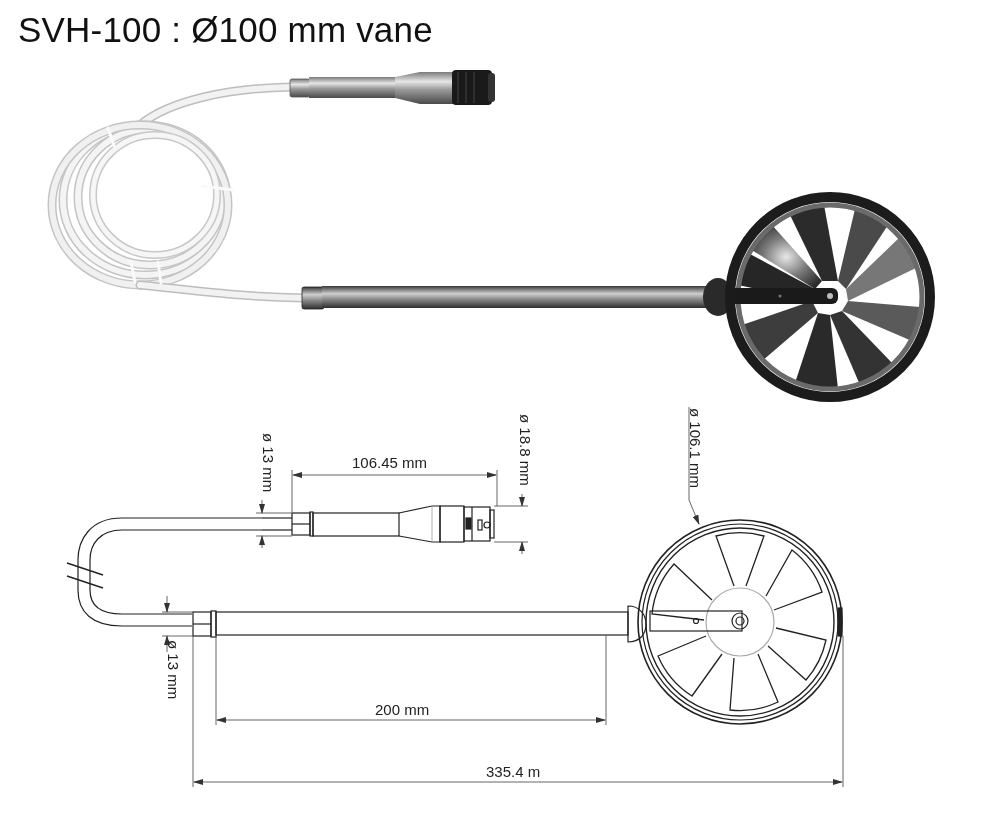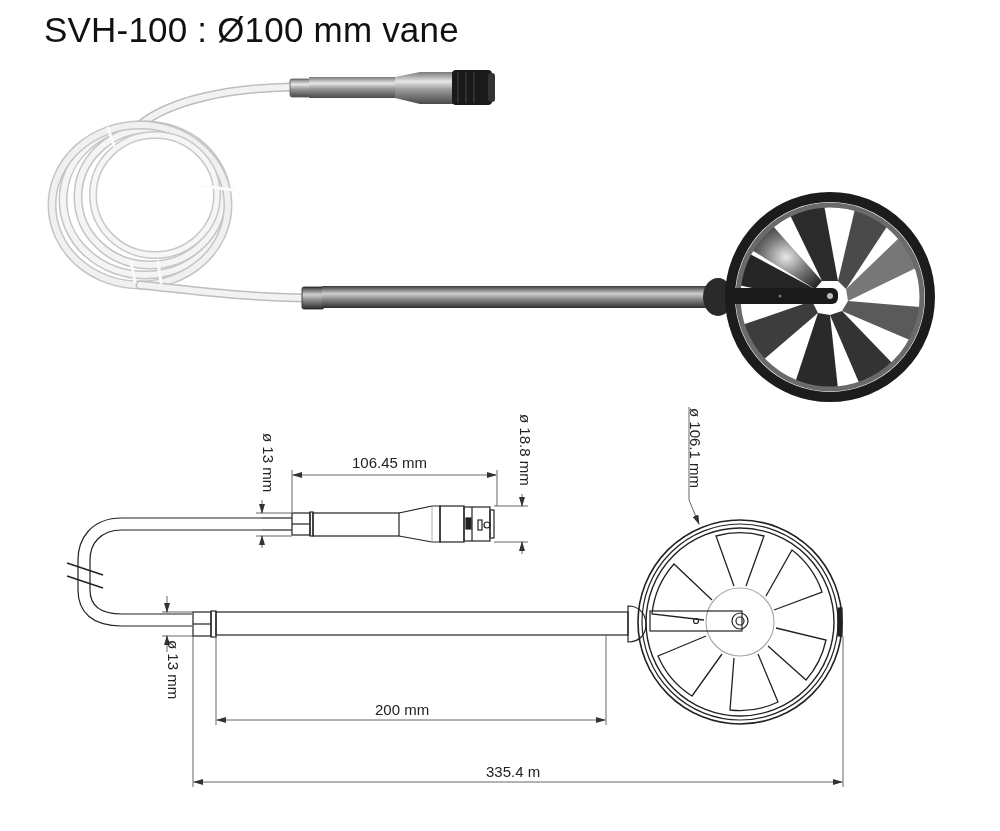--- a/index.html
+++ b/index.html
@@ -1,17 +1,17 @@
 <!DOCTYPE html>
 <html><head>
 <meta charset="utf-8">
 <style>
   html, body { margin: 0; padding: 0; background: #ffffff; }
   body { width: 1000px; height: 831px; position: relative; overflow: hidden; font-family: "Liberation Sans", sans-serif; }
-  .title { position: absolute; left: 44px; top: 10px; font-size: 35px; color: #111111; letter-spacing: 0.2px; }
+  .title { position: absolute; left: 18px; top: 10px; font-size: 35px; color: #111111; letter-spacing: 0.2px; }
   svg { position: absolute; left: 0; top: 0; }
   .dim-text { font-family: "Liberation Sans", sans-serif; font-size: 15px; fill: #222222; }
 </style>
 </head>
 <body>
 
 <div class="title">SVH-100 : Ø100 mm vane</div>
 
 <svg width="1000" height="831" viewBox="0 0 1000 831">
   <defs>

